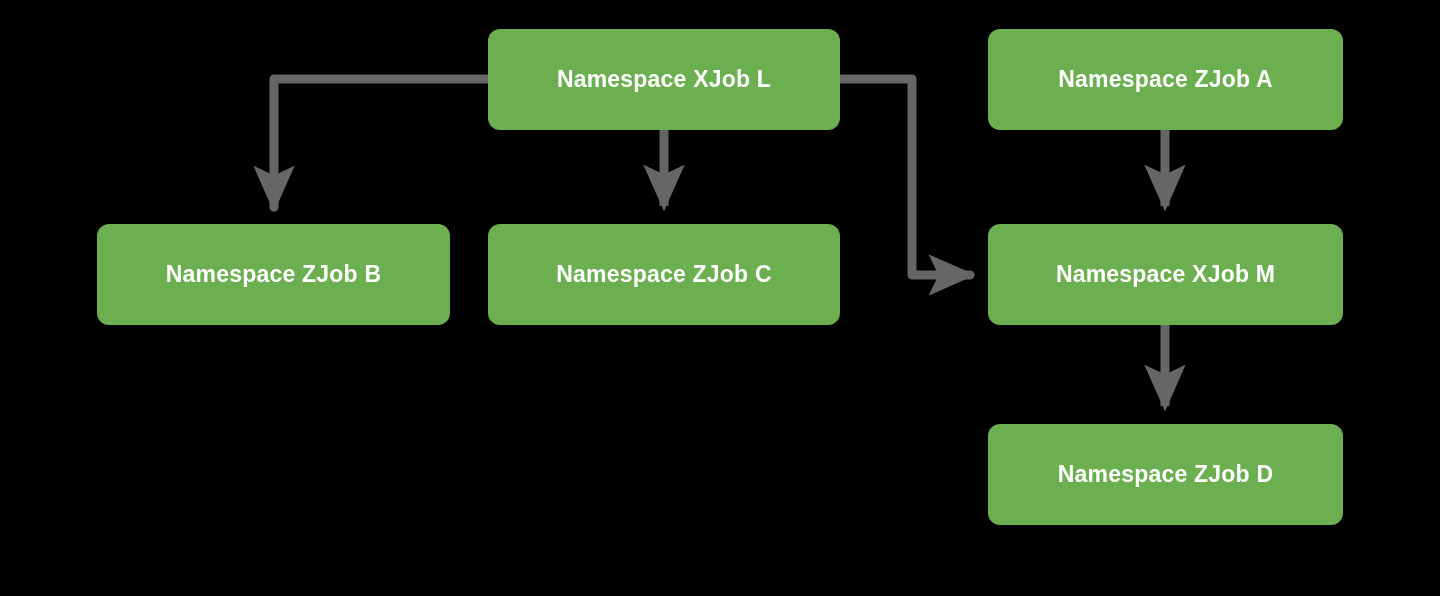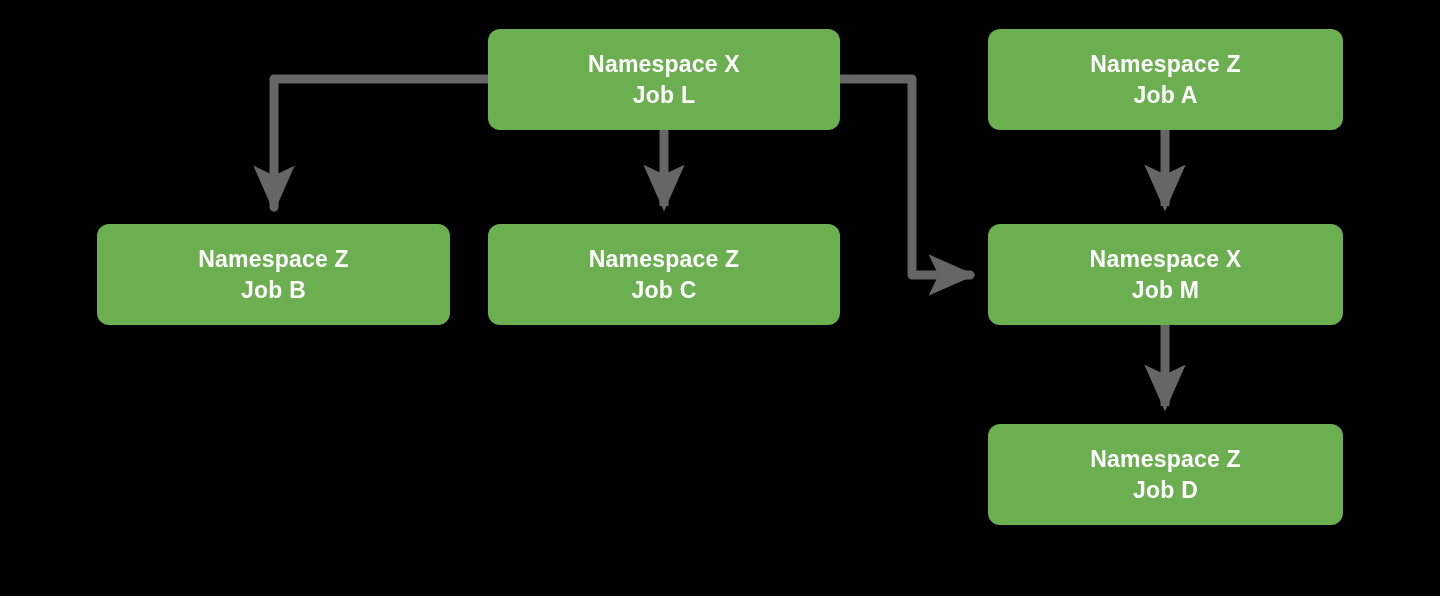--- a/index.html
+++ b/index.html
@@ -23,21 +23,21 @@
     width: 1440px;
     height: 596px;
     pointer-events: none;
   }
   .node {
     position: absolute;
     box-sizing: border-box;
     background: #6CAF50;
     border-radius: 12px;
     display: flex;
-    flex-direction: column;
+    flex-direction: row;
     align-items: center;
     justify-content: center;
     color: #FFFFFF;
     font-weight: bold;
     font-size: 23px;
     line-height: 31px;
     letter-spacing: 0.2px;
     text-align: center;
     user-select: none;
   }

